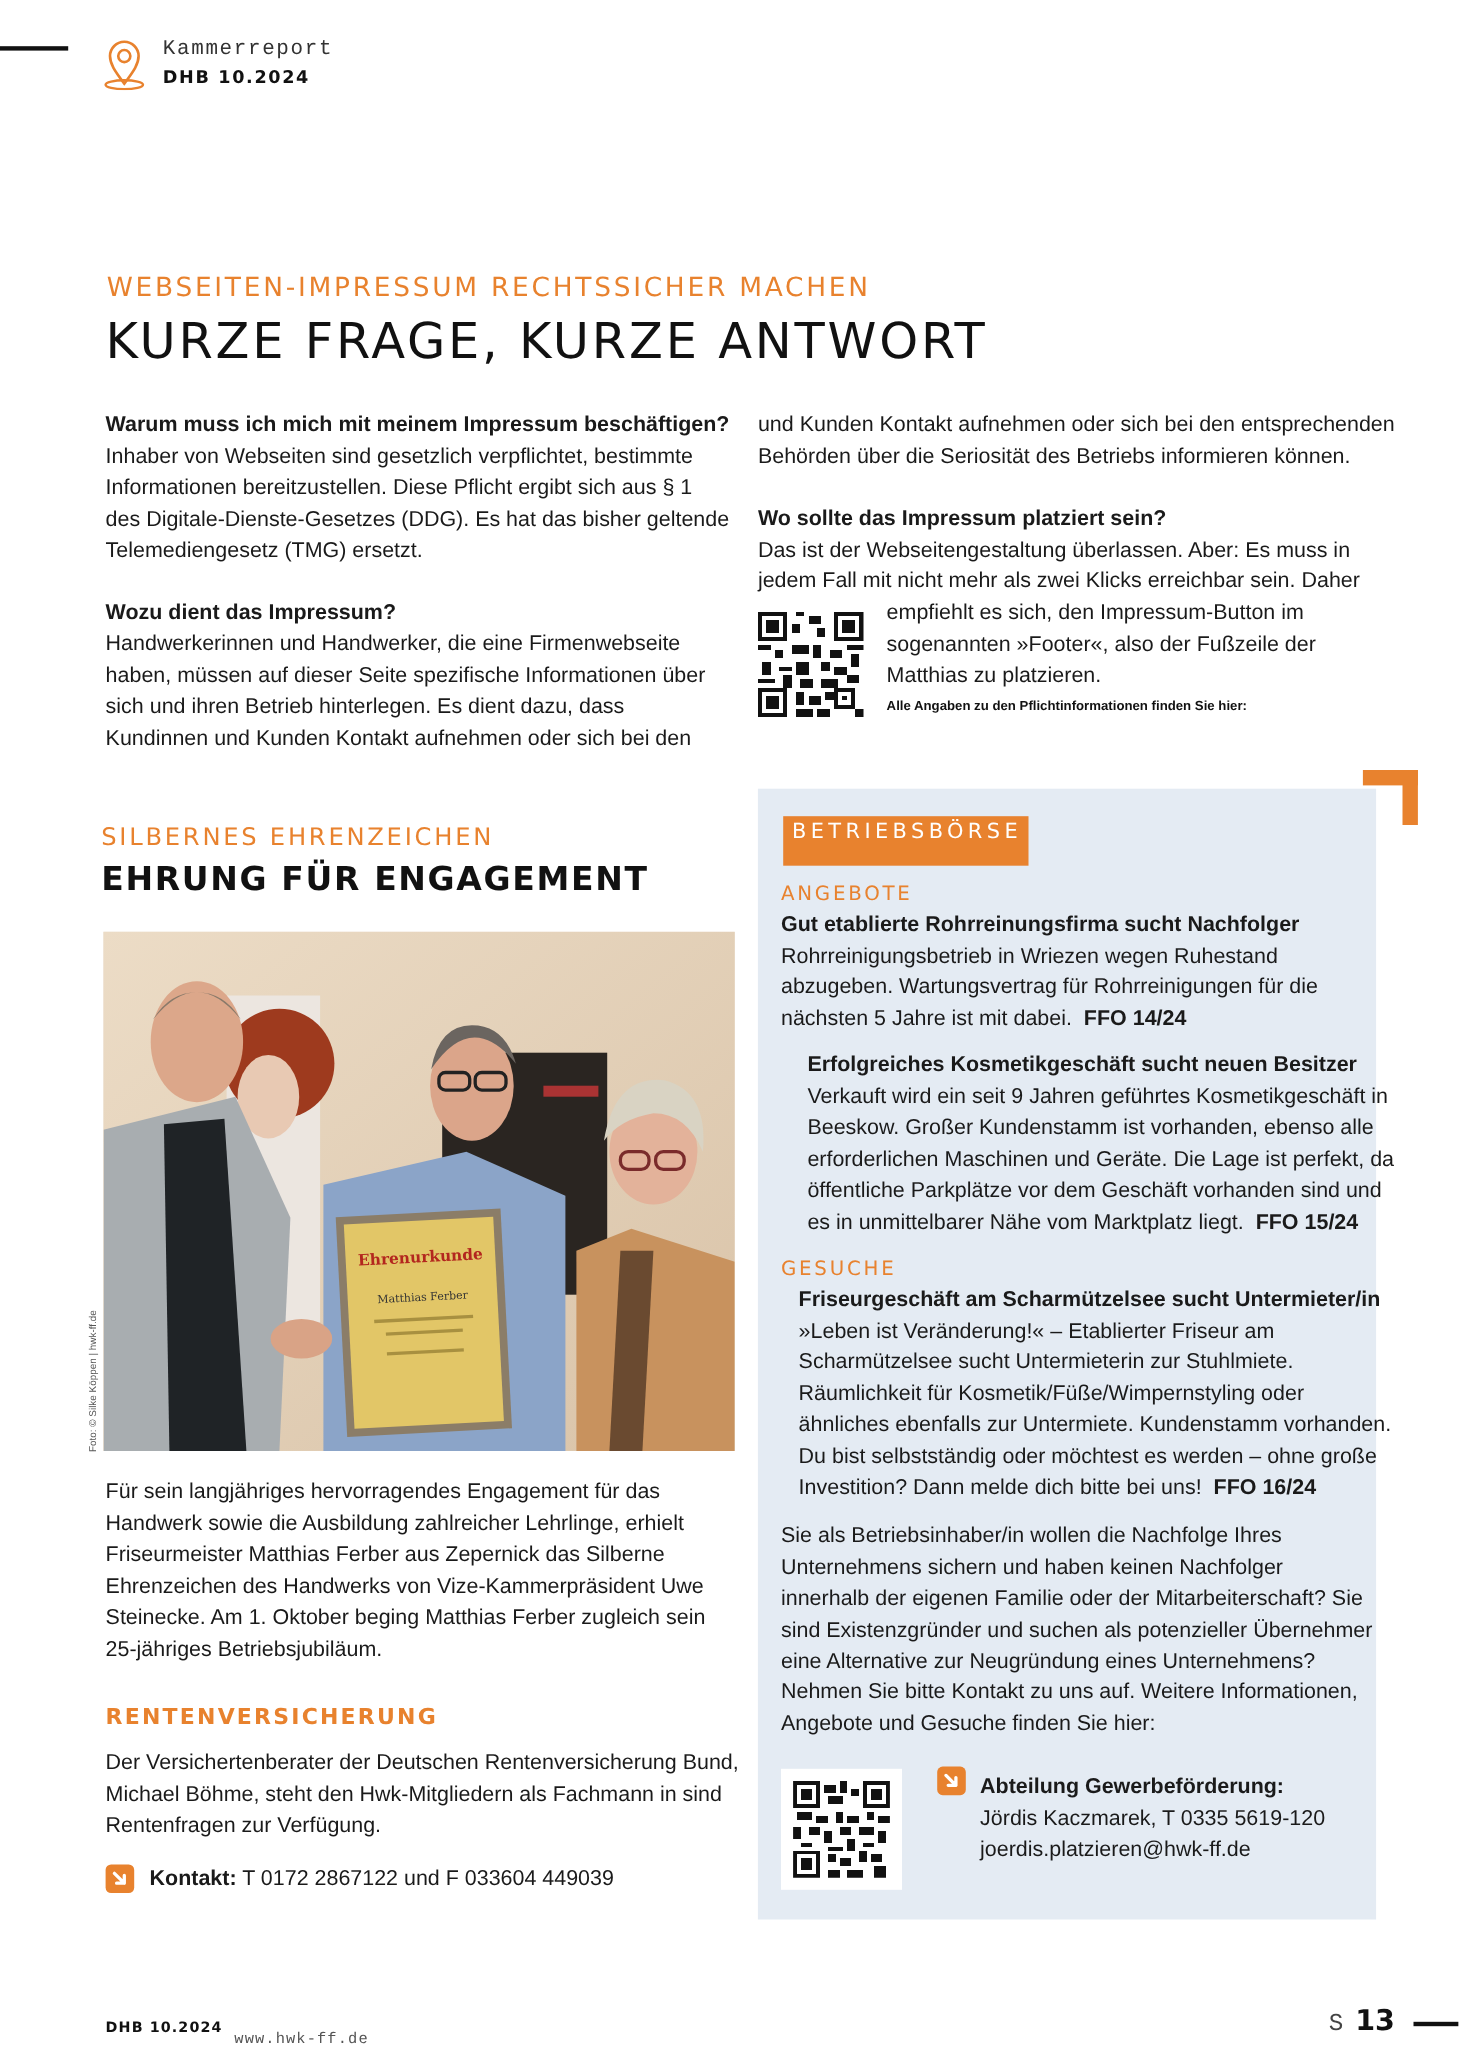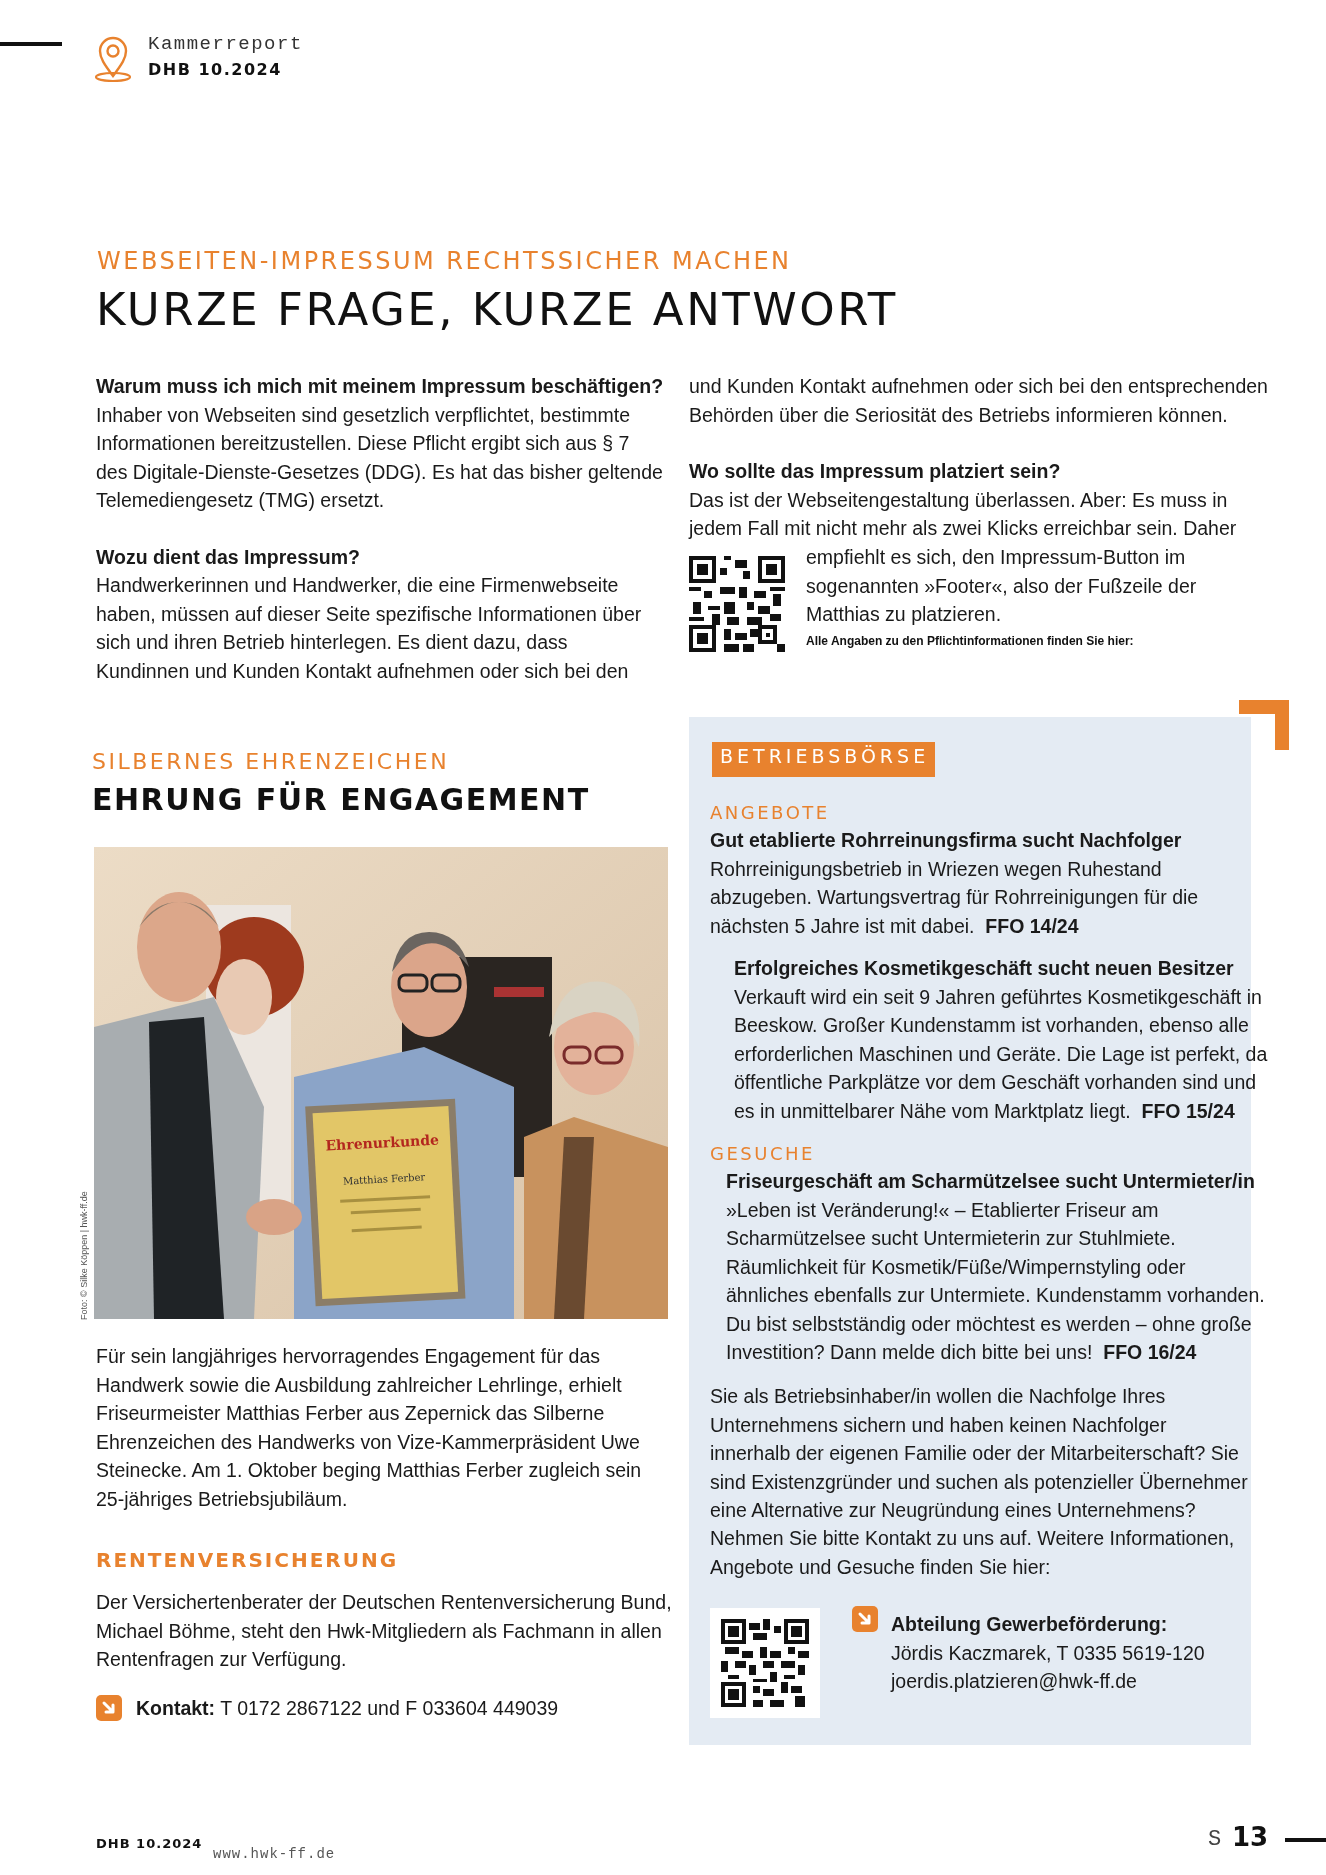--- a/index.html
+++ b/index.html
@@ -41,21 +41,21 @@
 
   .s3-title { left: 96px; top: 1548px; font-family: "DejaVu Sans", sans-serif; font-weight: bold; font-size: 20px; letter-spacing: 2px; color: #e8822e; }
   .s3-body { left: 96px; top: 1588px; width: 580px; }
   .contact-row { left: 96px; top: 1694px; display: flex; align-items: center; gap: 14px; }
   .arrow-box { width: 26px; height: 26px; background: #e8822e; border-radius: 5px; display: flex; align-items: center; justify-content: center; }
 
   
   .box { left: 689px; top: 717px; width: 562px; height: 1028px; background: #e4ebf3; }
   .box-corner-h { left: 1239px; top: 700px; width: 50px; height: 14px; background: #e8822e; }
   .box-corner-v { left: 1275px; top: 700px; width: 14px; height: 50px; background: #e8822e; }
-  .badge { left: 712px; top: 742px; background: #e8822e; color: #fff; font-size: 19px; letter-spacing: 4px; padding: 3px 6px 10px 8px; font-family: "DejaVu Sans", sans-serif; }
+  .badge { left: 712px; top: 742px; background: #e8822e; color: #fff; font-size: 19px; letter-spacing: 4px; padding: 3px 6px 20px 8px; font-family: "DejaVu Sans", sans-serif; }
   .cat { font-family: "DejaVu Sans", sans-serif; font-weight: normal; font-size: 18px; letter-spacing: 2.5px; color: #e8822e; }
   .ang-label { left: 710px; top: 802px; }
   .ges-label { left: 710px; top: 1143px; }
   .item { width: 540px; }
   .it1 { left: 710px; top: 826px; }
   .it2 { left: 734px; top: 954px; }
   .it3 { left: 726px; top: 1167px; }
   .p1 { left: 710px; top: 1382px; width: 540px; }
   .p2 { left: 710px; top: 1524px; width: 540px; }
 
@@ -80,21 +80,21 @@
   <circle cx="19" cy="15" r="5.5" fill="none" stroke="#e8822e" stroke-width="2.4"></circle>
 </svg>
 <div class="abs hdr-kicker">Kammerreport</div>
 <div class="abs hdr-issue">DHB 10.2024</div>
 
 <div class="abs kicker-orange s1-kicker">WEBSEITEN-IMPRESSUM RECHTSSICHER MACHEN</div>
 <h1 class="abs s1-title">KURZE FRAGE, KURZE ANTWORT</h1>
 
 <div class="abs body-txt s1-col1">
   <div class="q">Warum muss ich mich mit meinem Impressum beschäftigen?</div>
-  <div>Inhaber von Webseiten sind gesetzlich verpflichtet, bestimmte Informationen bereitzustellen. Diese Pflicht ergibt sich aus § 7 des Digitale-Dienste-Gesetzes (DDG). Es hat das bisher geltende Telemediengesetz (TMG) ersetzt.</div>
+  <div>Inhaber von Webseiten sind gesetzlich verpflichtet, bestimmte Informationen bereitzustellen. Diese Pflicht ergibt sich aus § 1 des Digitale-Dienste-Gesetzes (DDG). Es hat das bisher geltende Telemediengesetz (TMG) ersetzt.</div>
   <div class="gap"></div>
   <div class="q">Wozu dient das Impressum?</div>
   <div style="height:114px;overflow:hidden;">Handwerkerinnen und Handwerker, die eine Firmenwebseite haben, müssen auf dieser Seite spezifische Informationen über sich und ihren Betrieb hinterlegen. Es dient dazu, dass Kundinnen und Kunden Kontakt aufnehmen oder sich bei den entsprechenden Behörden über die Seriosität des Betriebs informieren können.</div>
 </div>
 
 <div class="abs body-txt s1-col2">
   <div>und Kunden Kontakt aufnehmen oder sich bei den entsprechenden Behörden über die Seriosität des Betriebs informieren können.</div>
   <div class="gap"></div>
   <div class="q">Wo sollte das Impressum platziert sein?</div>
   <div>Das ist der Webseitengestaltung überlassen. Aber: Es muss in jedem Fall mit nicht mehr als zwei Klicks erreichbar sein. Daher</div>
@@ -196,21 +196,21 @@
     <rect x="502" y="200" width="26" height="16" rx="7" fill="none" stroke="#7a2b2b" stroke-width="3"></rect>
 
     <ellipse cx="180" cy="370" rx="28" ry="18" fill="#d9a386"></ellipse>
   </svg>
 </div>
 <div class="abs photo-credit">Foto: © Silke Köppen | hwk-ff.de</div>
 
 <div class="abs body-txt s2-body">Für sein langjähriges hervorragendes Engagement für das Handwerk sowie die Ausbildung zahlreicher Lehrlinge, erhielt Friseurmeister Matthias Ferber aus Zepernick das Silberne Ehrenzeichen des Handwerks von Vize-Kammerpräsident Uwe Steinecke. Am 1. Oktober beging Matthias Ferber zugleich sein 25-jähriges Betriebsjubiläum.</div>
 
 <h3 class="abs s3-title">RENTENVERSICHERUNG</h3>
-<div class="abs body-txt s3-body">Der Versichertenberater der Deutschen Rentenversicherung Bund, Michael Böhme, steht den Hwk-Mitgliedern als Fachmann in allen Rentenfragen zur Verfügung.</div>
+<div class="abs body-txt s3-body">Der Versichertenberater der Deutschen Rentenversicherung Bund, Michael Böhme, steht den Hwk-Mitgliedern als Fachmann in sind Rentenfragen zur Verfügung.</div>
 <div class="abs contact-row body-txt">
   <span class="arrow-box">
     <svg width="16" height="16" viewBox="0 0 16 16">
         <path d="M3 3 L12 12 M12 5 L12 12 L5 12" stroke="#fff" stroke-width="3" fill="none" stroke-linecap="round" stroke-linejoin="round"></path>
       </svg>
   </span>
   <span>
     <b>Kontakt:</b>
     <span>T 0172 2867122 und F 033604 449039</span>
   </span>

